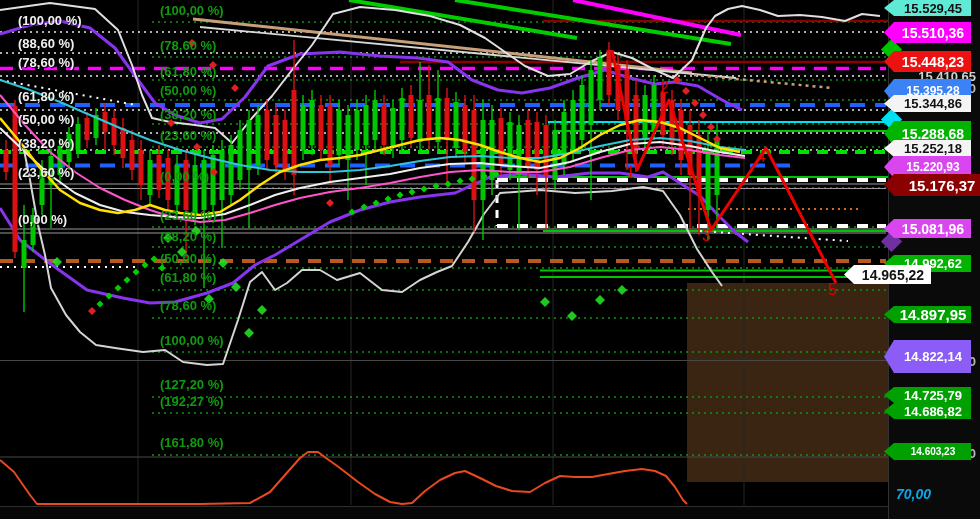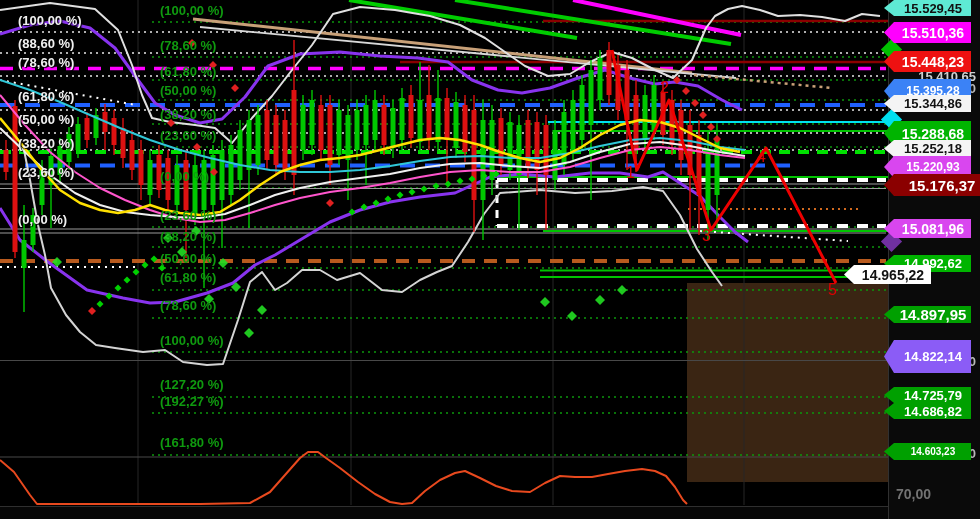--- a/index.html
+++ b/index.html
@@ -5,21 +5,21 @@
   html,body{margin:0;padding:0;background:#000;}
   body{width:980px;height:519px;overflow:hidden;position:relative;font-family:"Liberation Sans",sans-serif;}
   #stage{position:absolute;inset:0;width:980px;height:519px;background:#000;}
   svg{position:absolute;left:0;top:0;}
   .fibL{position:absolute;left:18px;color:#f0f0f0;font-size:13px;font-weight:700;white-space:nowrap;text-shadow:1px 1px 1px #000;}
   .fibG{position:absolute;left:160px;font-size:13px;font-weight:700;white-space:nowrap;}
   .panel{position:absolute;left:888px;top:0;width:92px;height:519px;background:#0a0a0a;border-left:1px solid #303030;}
   .tick{position:absolute;left:890px;width:86px;text-align:right;color:#b8b8b8;font-size:13px;font-weight:700;}
   .tag{position:absolute;display:flex;align-items:center;justify-content:center;padding-left:11px;white-space:nowrap;clip-path:polygon(0 50%,10px 0,100% 0,100% 100%,10px 100%);font-weight:700;}
   .sliver{position:absolute;width:15px;height:15px;transform:rotate(45deg);}
-  .rsi{position:absolute;left:896px;color:#737373;font-size:14px;font-weight:700;}
+  .rsi{position:absolute;left:896px;color:#0ea5e9;font-size:14px;font-weight:700;font-style:italic;}
   .strip{position:absolute;left:0;top:506px;width:980px;height:13px;background:#070707;border-top:1px solid #2f2f2f;}
 </style>
 </head>
 <body>
 
 <div id="stage">
   <svg id="chart" width="980" height="519" viewBox="0 0 980 519">
       <rect x="687" y="283" width="201" height="199" fill="#3a2513"></rect>
       <line x1="138" x2="138" y1="0" y2="505" stroke="#262626" stroke-width="1"></line>
       <line x1="351" x2="351" y1="0" y2="505" stroke="#262626" stroke-width="1"></line>

